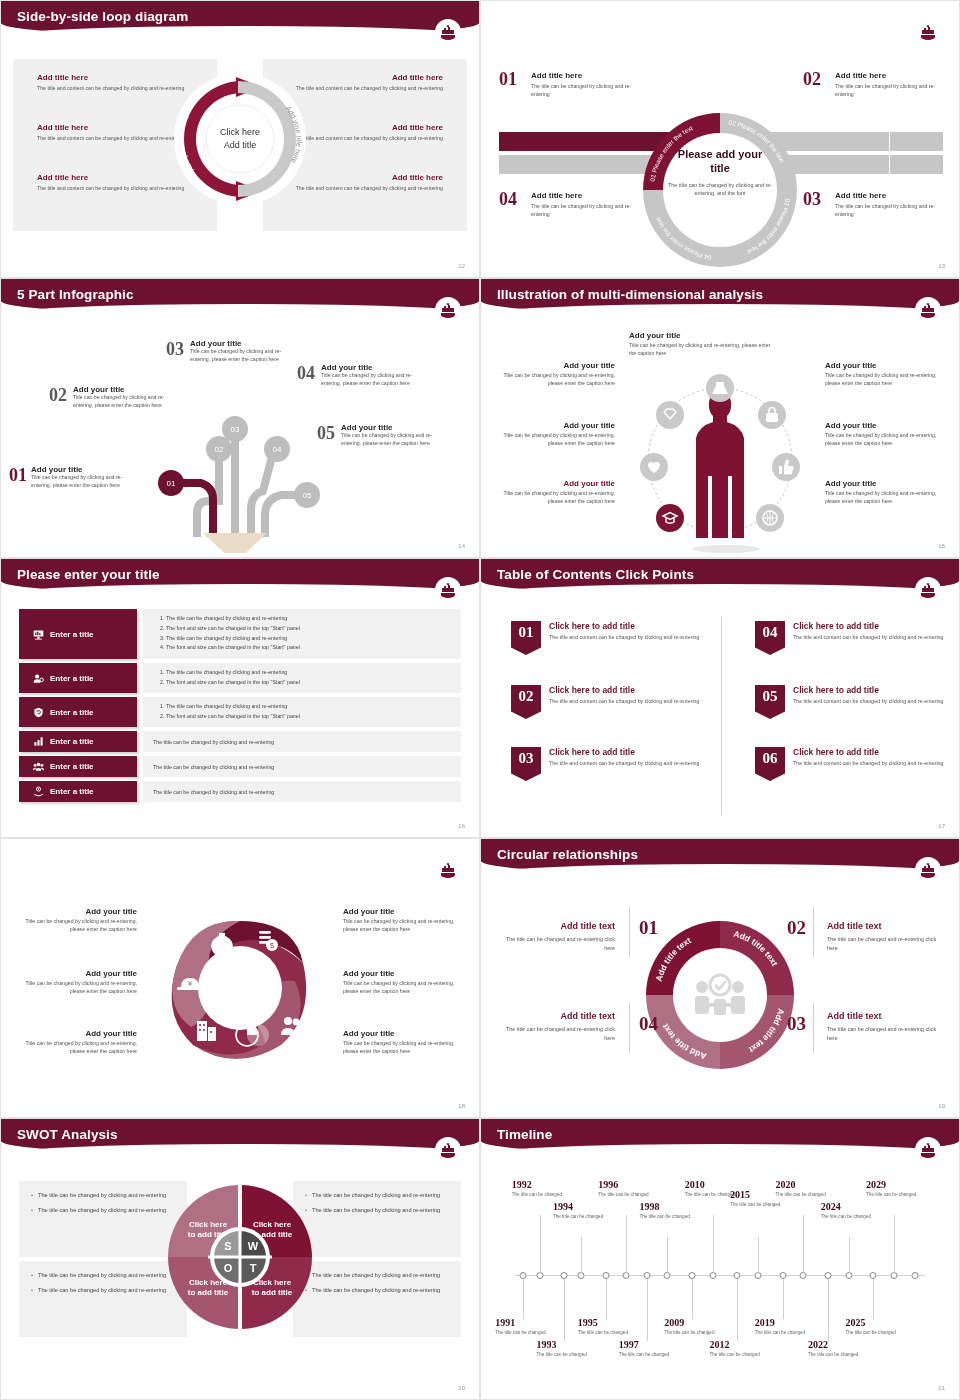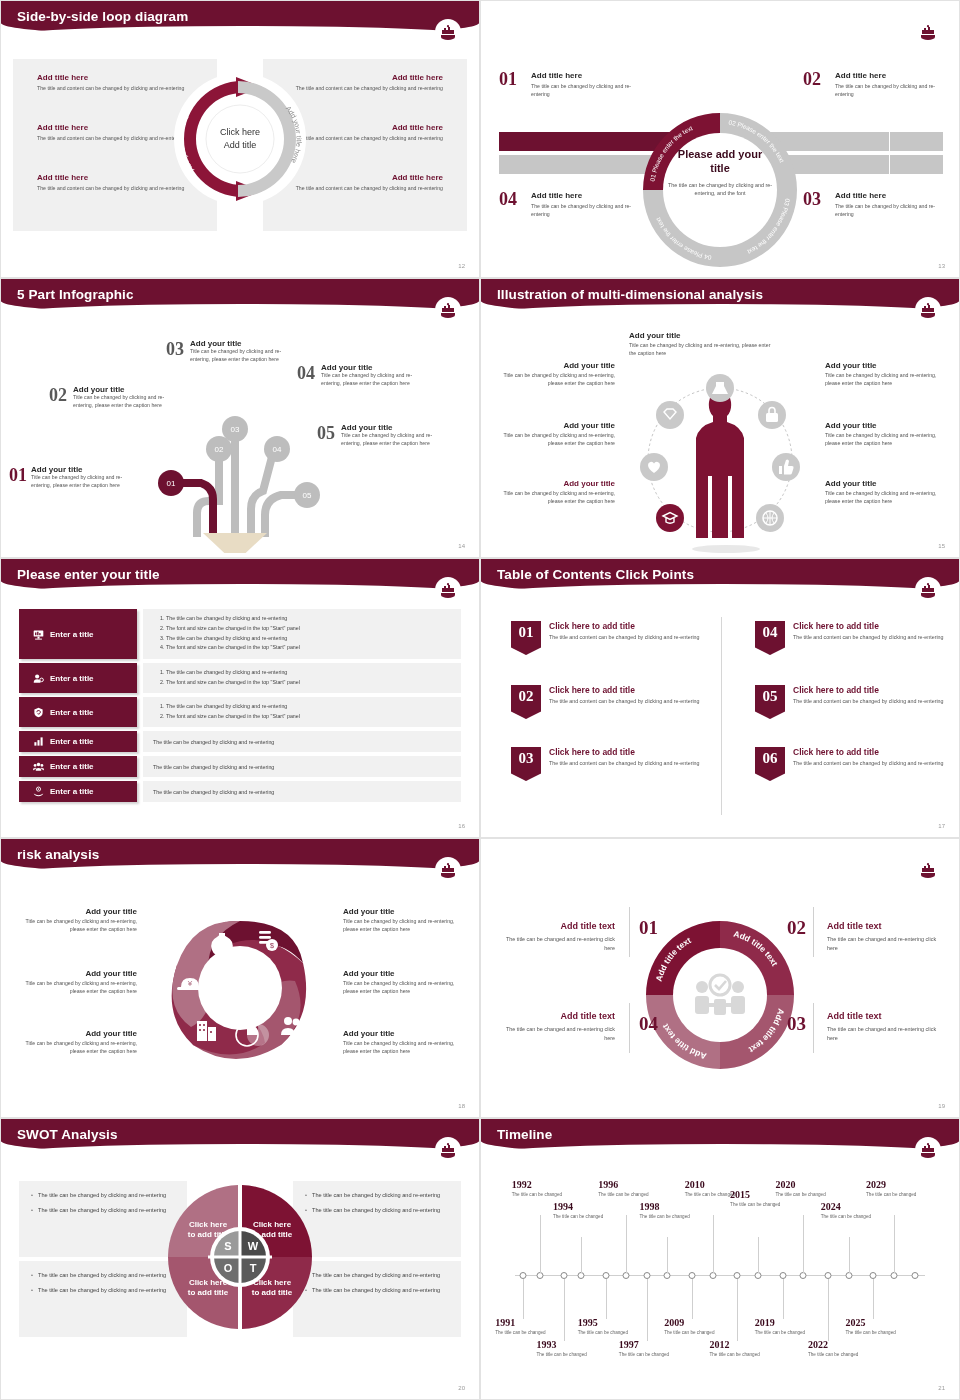--- a/index.html
+++ b/index.html
@@ -651,23 +651,20 @@
         <div>
           <div class="h">Click here to add title</div>
           <div class="d">The title and content can be changed by clicking and re-entering</div>
         </div>
       </div>
     </div>
     <div class="pgno">17</div>
   </div>
 
   <div class="slide">
-    <div class="hdr">
-      <div class="hdr-title">risk analysis</div>
-    </div>
     <div class="logo">
       <svg width="18" height="18" viewBox="0 0 18 18">
           <path d="M3 11 L3 7 L5 7 L5 5 L7 5 L7 7 L9 7 L9 4 L11 4 L11 7 L15 7 L15 11 Z" fill="#6d1130"></path>
           <path d="M2 12 h14 v2 a7 3 0 0 1 -14 0 Z" fill="#6d1130"></path>
           <circle cx="9" cy="3.2" r="1.1" fill="#6d1130"></circle>
         </svg>
     </div>
     <div class="body">
       <svg class="s7-art" width="170" height="170" viewBox="0 0 170 170">
         <g>
@@ -739,20 +736,23 @@
       </div>
       <div class="s7-blk" style="right:18px; top:144px">
         <div class="h">Add your title</div>
         <div class="d">Title can be changed by clicking and re-entering, please enter the caption here</div>
       </div>
     </div>
     <div class="pgno">18</div>
   </div>
 
   <div class="slide">
+    <div class="hdr">
+      <div class="hdr-title">Circular relationships</div>
+    </div>
     <div class="logo">
       <svg width="18" height="18" viewBox="0 0 18 18">
           <path d="M3 11 L3 7 L5 7 L5 5 L7 5 L7 7 L9 7 L9 4 L11 4 L11 7 L15 7 L15 11 Z" fill="#6d1130"></path>
           <path d="M2 12 h14 v2 a7 3 0 0 1 -14 0 Z" fill="#6d1130"></path>
           <circle cx="9" cy="3.2" r="1.1" fill="#6d1130"></circle>
         </svg>
     </div>
     <div class="body">
       <svg class="s8-art" width="168" height="168" viewBox="0 0 168 168">
         <path d="M84 10 A74 74 0 0 0 10 84 L40 84 A44 44 0 0 1 84 40 Z" fill="#7d1233"></path>

